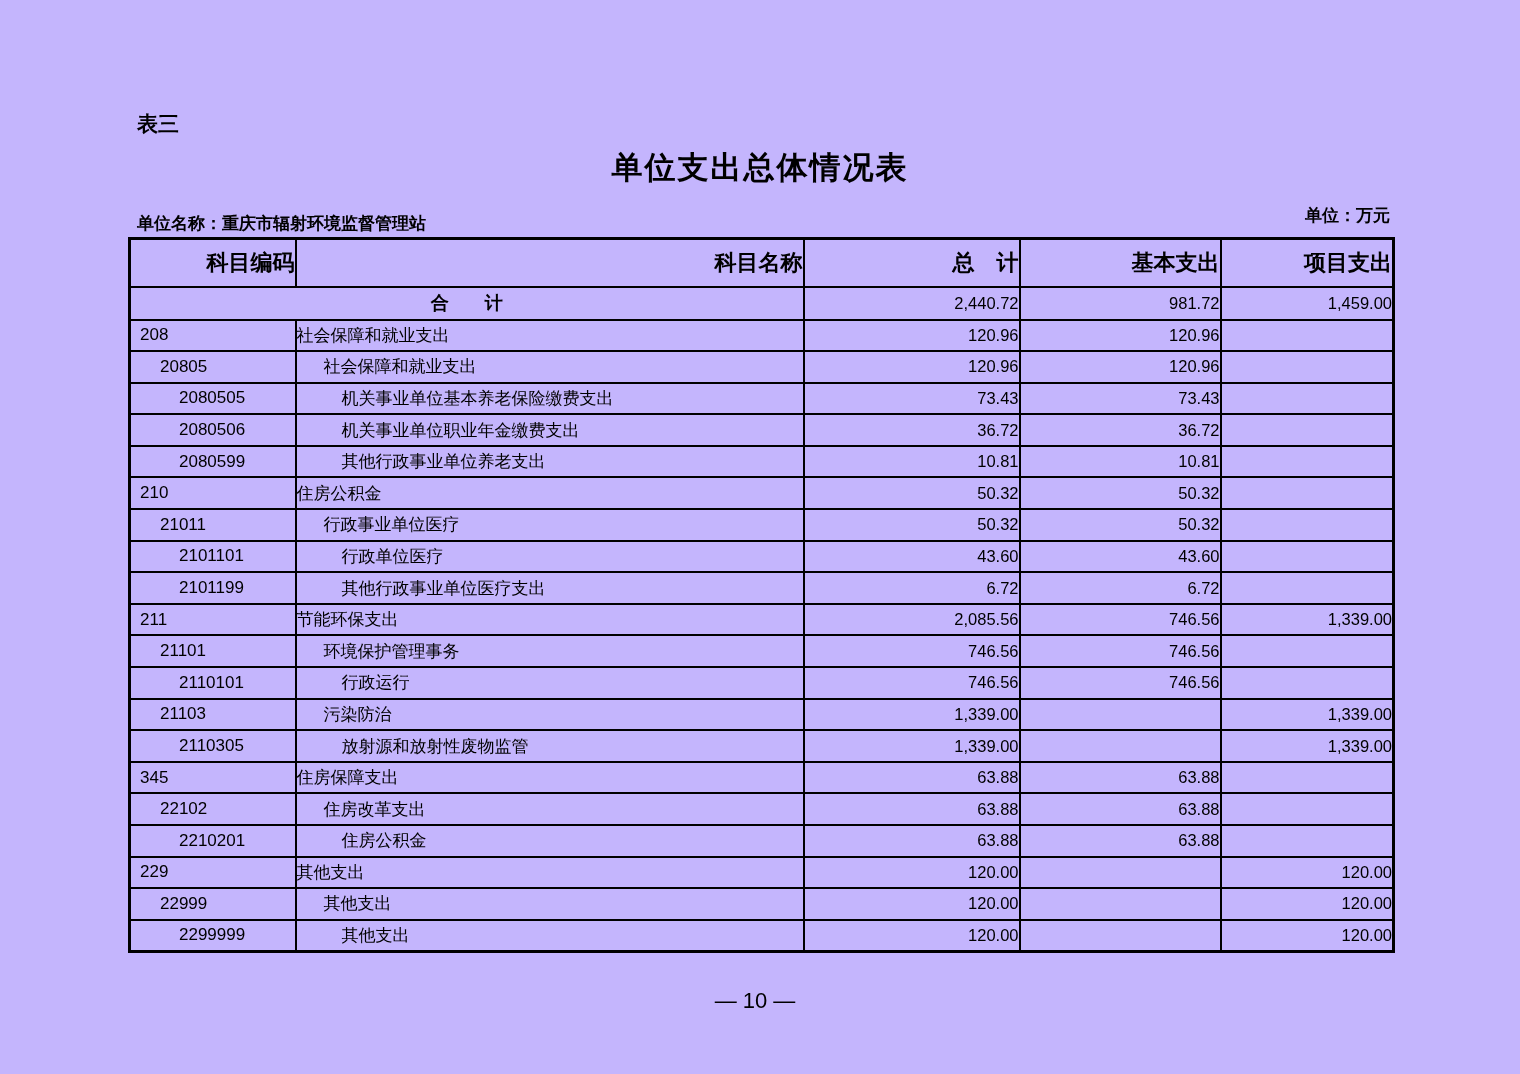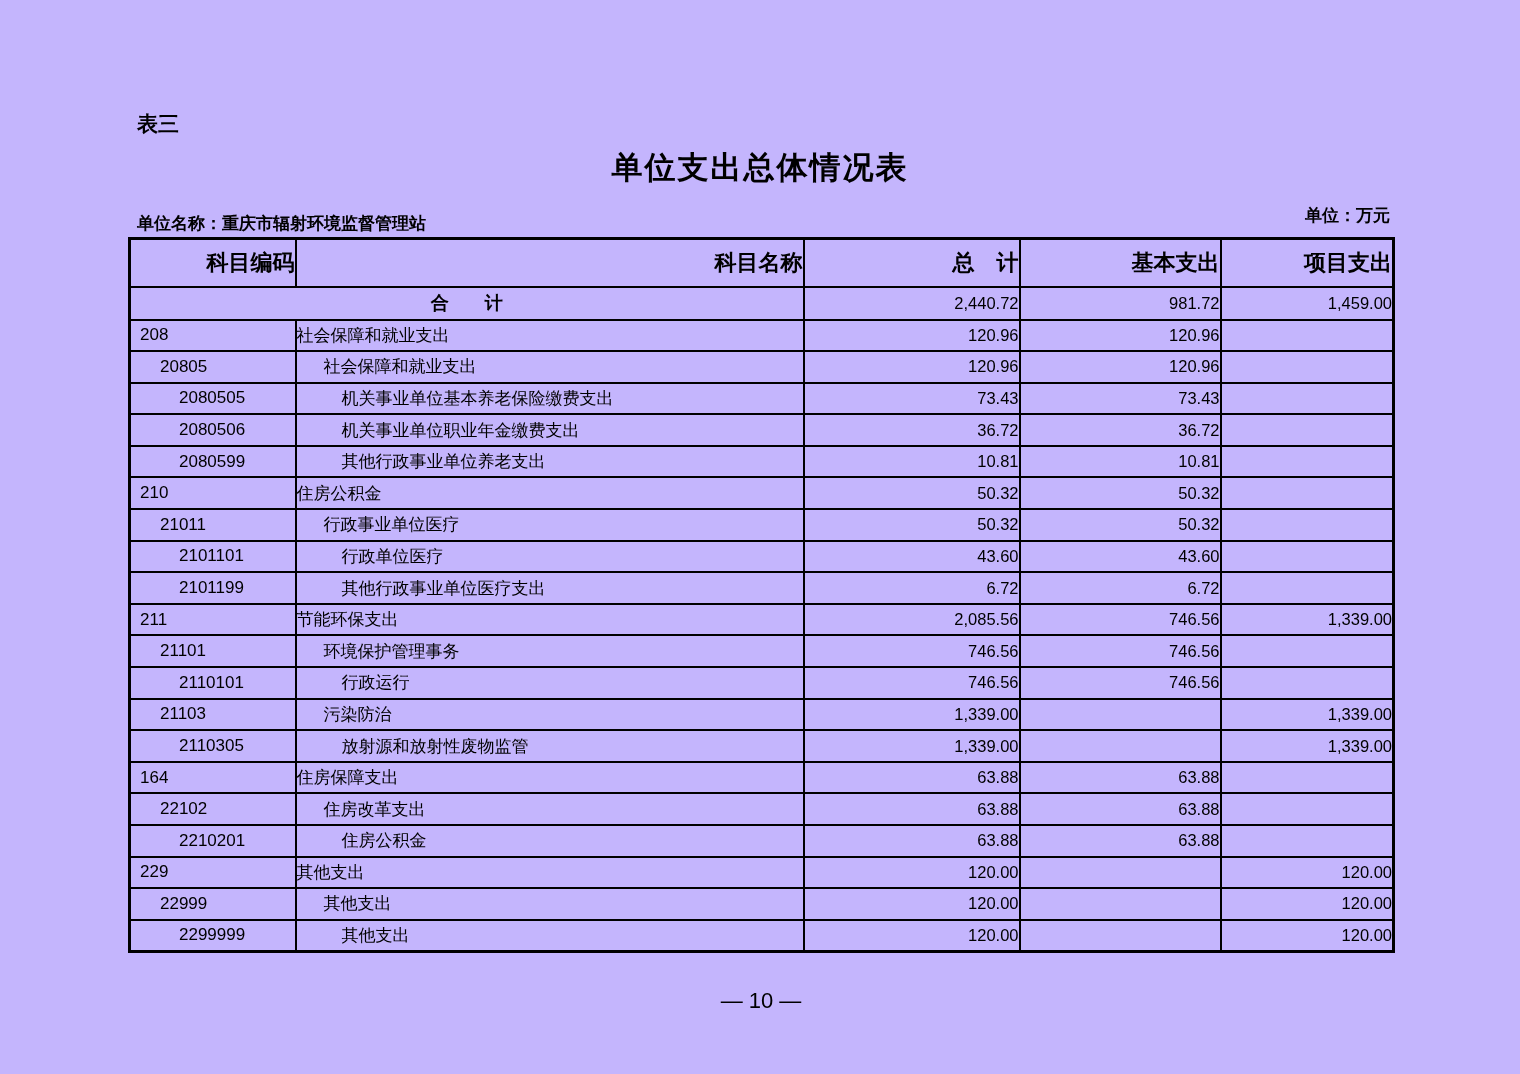--- a/index.html
+++ b/index.html
@@ -61,21 +61,21 @@
     font-size:16.5px;text-align:right;padding-right:10px;
     font-family:"Liberation Sans","DejaVu Sans",sans-serif;
   }
   td.c-code.lv1{padding-left:9px;}
   td.c-code.lv2{padding-left:29px;}
   td.c-code.lv3{padding-left:48px;}
   td.c-name.lv1{}
   td.c-name.lv2{padding-left:27px;}
   td.c-name.lv3{padding-left:45px;}
   .page-number{
-    position:absolute;left:16px;top:988px;width:1490px;
+    position:absolute;left:10px;top:988px;width:1490px;
     text-align:center;font-size:22px;
     font-family:"Liberation Sans","DejaVu Sans",sans-serif;
   }
 </style>
 </head>
 <body>
 
 <div class="page">
 
   <div class="corner-label">表三</div>
@@ -203,21 +203,21 @@
     <td class="num c-project">1,339.00</td>
   </tr>
         <tr class="datarow">
     <td class="c-code lv3">2110305</td>
     <td class="c-name lv3">放射源和放射性废物监管</td>
     <td class="num c-total">1,339.00</td>
     <td class="num c-basic"></td>
     <td class="num c-project">1,339.00</td>
   </tr>
         <tr class="datarow">
-    <td class="c-code lv1">164</td>
+    <td class="c-code lv1">345</td>
     <td class="c-name lv1">住房保障支出</td>
     <td class="num c-total">63.88</td>
     <td class="num c-basic">63.88</td>
     <td class="num c-project"></td>
   </tr>
         <tr class="datarow">
     <td class="c-code lv2">22102</td>
     <td class="c-name lv2">住房改革支出</td>
     <td class="num c-total">63.88</td>
     <td class="num c-basic">63.88</td>

